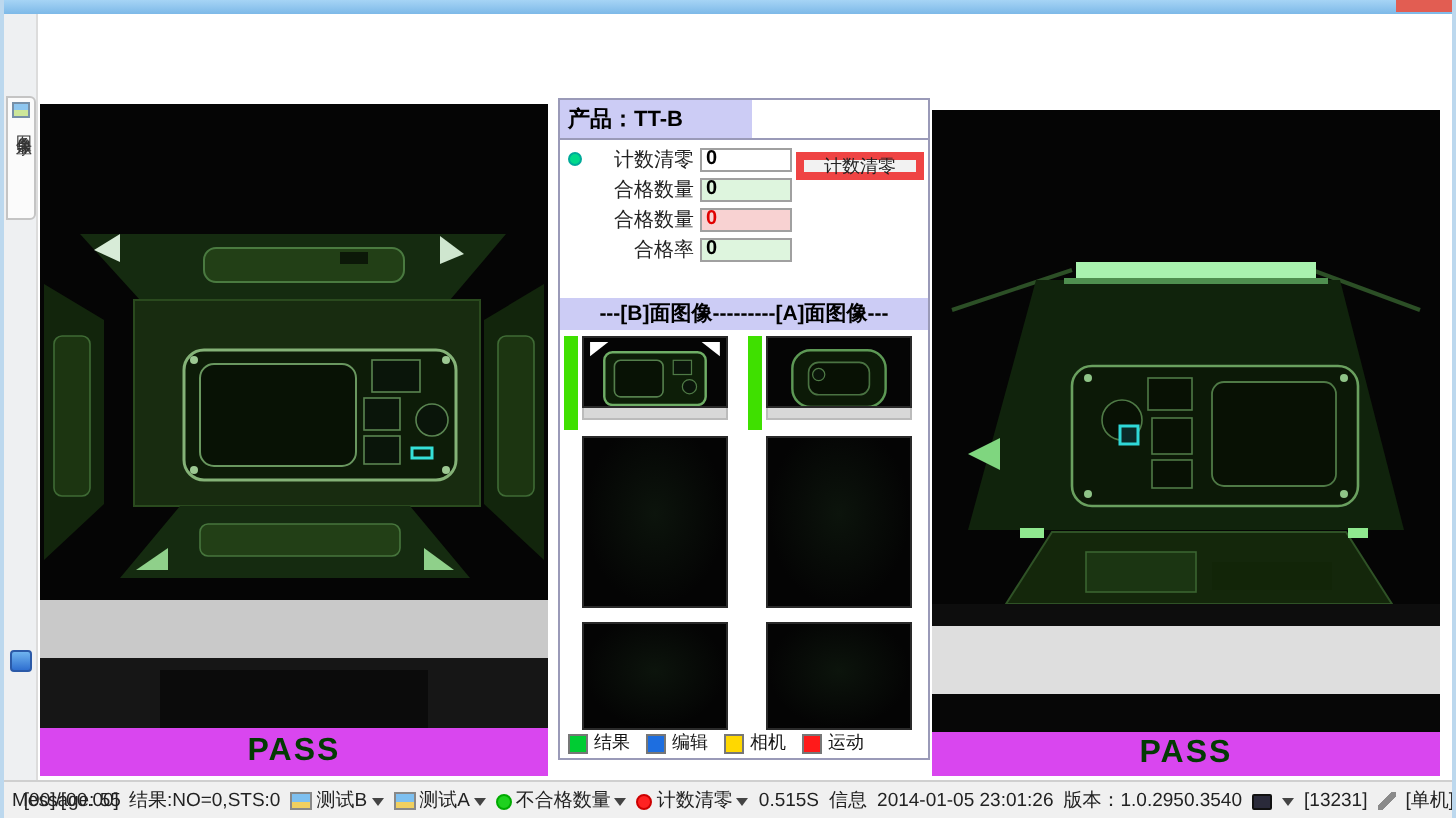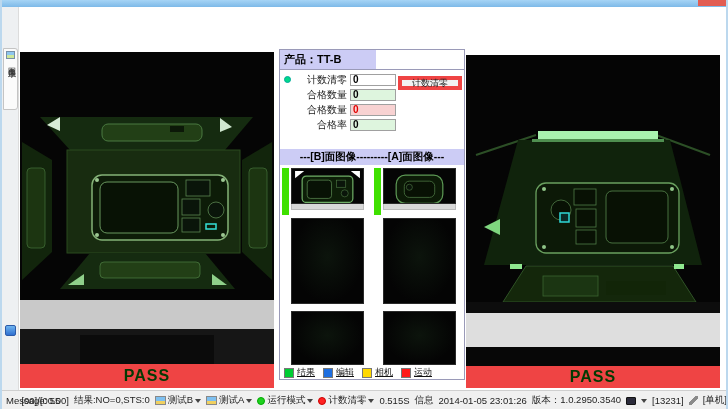--- a/index.html
+++ b/index.html
@@ -19,21 +19,21 @@
     border:1px solid #c4c4c4; border-radius:0 3px 3px 0; display:flex; flex-direction:column; align-items:center; padding-top:2px;}
   .dock-tab-icon{ width:9px; height:8px; background:linear-gradient(#8ec6ef 50%,#cde79a 50%); border:1px solid #7790a8; margin-bottom:2px;}
   .dock-tab-text{ writing-mode:vertical-rl; font-size:8px; color:#333; letter-spacing:1px; }
   .dock-icon2{ position:absolute; left:3px; top:318px; width:11px; height:11px; border-radius:2px;
     background:linear-gradient(#6fb4ef,#2f6fd0); border:1px solid #2b5aa8; }
   
   .cam{ position:absolute; background:#000; overflow:hidden; }
   .cam-left{ left:18px; top:52px; width:254px; height:312px; }
   .cam-right{ left:464px; top:55px; width:254px; height:311px; }
   .cam svg{ display:block; width:100%; height:100%; }
-  .pass-bar{ position:absolute; background:#ef4444; display:flex; align-items:center; justify-content:center;
+  .pass-bar{ position:absolute; background:#d946ef; display:flex; align-items:center; justify-content:center;
     font-size:16px; font-weight:bold; color:#033a03; letter-spacing:1px;}
   .pass-left{ left:18px; top:364px; width:254px; height:24px; }
   .pass-right{ left:464px; top:366px; width:254px; height:22px; }
   
   .center-panel{ position:absolute; left:277px; top:49px; width:186px; height:331px;
     background:#fff; border:1px solid #9a9ab8; display:flex; flex-direction:column; }
   .tabs-row{ display:flex; height:20px; border-bottom:1px solid #9a9ab8; flex:0 0 auto;}
   .tab-product{ width:96px; background:#ccccf5; font-weight:bold; font-size:11px; color:#000;
     display:flex; align-items:center; padding-left:4px; }
   .tab-alt{ flex:1; background:#fff; font-weight:bold; font-size:11px; color:#000;
@@ -59,21 +59,21 @@
     color:#000; display:flex; align-items:center; justify-content:center; white-space:nowrap; overflow:hidden; flex:0 0 auto;}
   .thumbs{ flex:1; display:flex; padding:3px 2px 0 2px; overflow:hidden;}
   .thumb-col{ display:flex; margin-right:10px;}
   .vbar{ width:7px; height:47px; background:#3fe000; margin-right:2px; }
   .thumb-stack{ width:73px; display:flex; flex-direction:column;}
   .thumb{ background:#050505; border:1px solid #2a2a2a; overflow:hidden;}
   .thumb-live{ height:40px; }
   .thumb-strip{ height:7px; background:#d8d8d8; border:1px solid #bbb; border-top:none;}
   .thumb-mid{ height:97px; margin-top:8px; background:radial-gradient(ellipse at 50% 45%, #0c140c 0%, #040404 70%);}
   .thumb-low{ height:60px; margin-top:7px; background:radial-gradient(ellipse at 50% 45%, #0c140c 0%, #040404 70%);}
-  .legend-row{ height:14px; display:flex; align-items:flex-end; gap:8px; padding-left:4px; font-size:9px; color:#111; flex:0 0 auto;text-decoration:underline;}
+  .legend-row{ height:14px; display:flex; align-items:flex-start; gap:8px; padding-left:4px; font-size:9px; color:#111; flex:0 0 auto;}
   .legend-item{ display:flex; align-items:center; gap:3px;}
   .sw{ width:10px; height:10px; border:1px solid #777;}
   .sw-green{ background:#00cc33; } .sw-blue{ background:#1d6ee0; }
   .sw-yellow{ background:#ffd800; } .sw-red{ background:#ff1a1a; }
   
   .statusbar{ position:absolute; left:0; top:390px; width:728px; height:19px; background:#f0f0f0;
     border-top:1px solid #cfcfcf; font-size:9.5px; color:#222; }
   .sb-left{ position:absolute; left:4px; top:4px; }
   .sb-right{ position:absolute; right:3px; top:3px; display:flex; align-items:center; gap:5px; white-space:nowrap;}
   .sb-item{ display:flex; align-items:center; gap:2px;}
@@ -290,21 +290,21 @@
         <span>测试B</span>
         <span class="dd-arrow"></span>
       </span>
       <span class="sb-item">
         <span class="img-icon"></span>
         <span>测试A</span>
         <span class="dd-arrow"></span>
       </span>
       <span class="sb-item">
         <span class="mode-dot dot-green"></span>
-        <span>运行模式</span>
+        <span>不合格数量</span>
         <span class="dd-arrow"></span>
       </span>
       <span class="sb-item">
         <span class="mode-dot dot-red"></span>
         <span>计数清零</span>
         <span class="dd-arrow"></span>
       </span>
       <span class="sb-item">0.515S</span>
       <span class="sb-item">信息</span>
       <span class="sb-item">2014-01-05 23:01:26</span>

